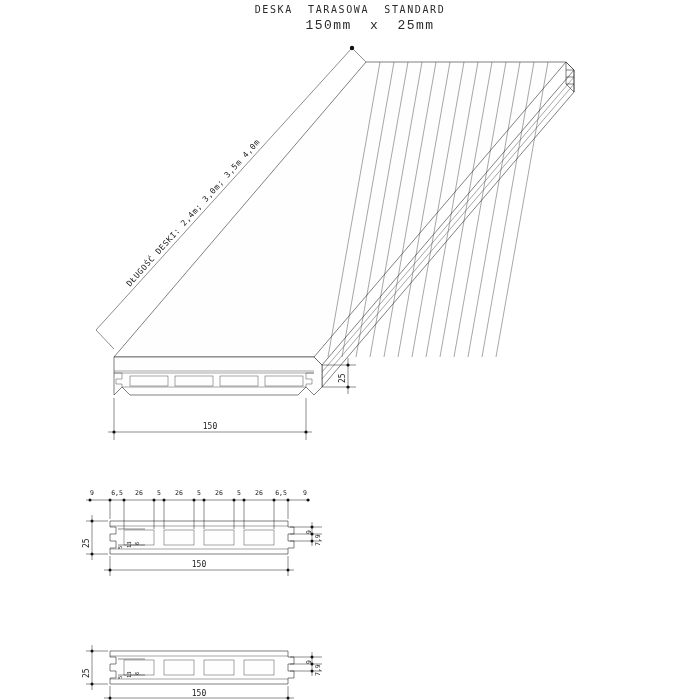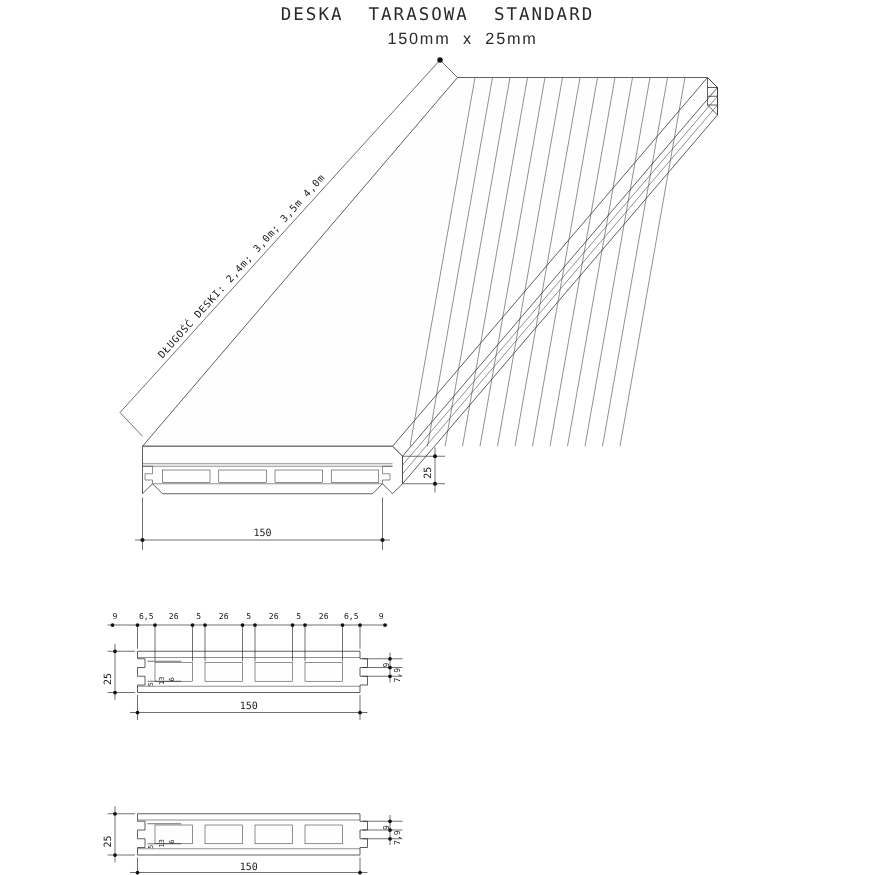--- a/index.html
+++ b/index.html
@@ -24,27 +24,27 @@
   .title-block {
     position: absolute;
     left: 0;
     top: 4px;
     width: 700px;
     text-align: center;
     pointer-events: none;
   }
   .title-line1 {
     font-family: "DejaVu Sans Mono", monospace;
-    font-size: 14px;
+    font-size: 10px;
     letter-spacing: 1.6px;
     color: #2a2a2a;
     white-space: pre;
   }
   .title-line2 {
-    font-family: Liberation Sans, sans-serif;
+    font-family: Liberation Mono, monospace;
     font-size: 13px;
     letter-spacing: 1.4px;
     color: #2a2a2a;
     margin-top: 3px;
     white-space: pre;
     margin-left: 40px;
   }
   svg text {
     font-family: "DejaVu Sans Mono", monospace;
     fill: #1a1a1a;

